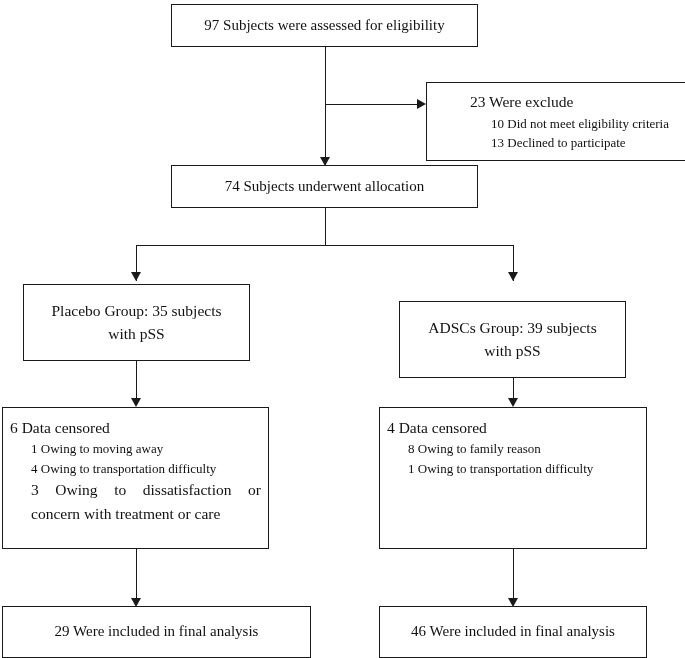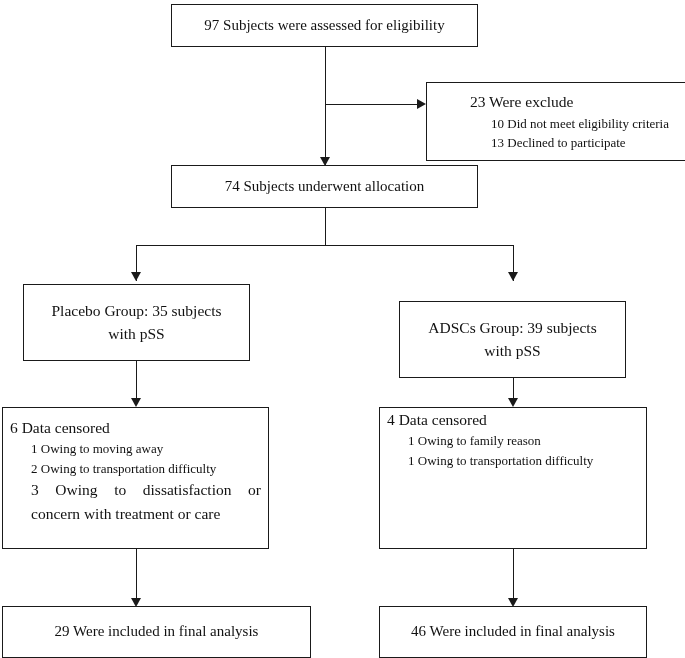--- a/index.html
+++ b/index.html
@@ -141,27 +141,27 @@
   </div>
 
   <div class="vline" style="left:136px; top:361px; height:39px;"></div>
   <div class="arrow-down" style="left:131px; top:398px;"></div>
   <div class="vline" style="left:513px; top:361px; height:39px;"></div>
   <div class="arrow-down" style="left:508px; top:398px;"></div>
 
   <div class="box" style="left:2px; top:407px; width:267px; height:142px; padding-top:8px;">
     <div class="listhead">6 Data censored</div>
     <div class="listitem">1 Owing to moving away</div>
-    <div class="listitem">2 Owing to transportation difficulty</div>
+    <div class="listitem">4 Owing to transportation difficulty</div>
     <div class="listitem-wrap">3 Owing to dissatisfaction or concern with treatment or care</div>
   </div>
 
-  <div class="box" style="left:379px; top:407px; width:268px; height:142px; ">
+  <div class="box" style="left:379px; top:407px; width:268px; height:142px; padding-top:8px;">
     <div class="listhead">4 Data censored</div>
-    <div class="listitem">1 Owing to family reason</div>
+    <div class="listitem">8 Owing to family reason</div>
     <div class="listitem">1 Owing to transportation difficulty</div>
   </div>
 
   <div class="vline" style="left:136px; top:549px; height:53px;"></div>
   <div class="arrow-down" style="left:131px; top:598px;"></div>
   <div class="vline" style="left:513px; top:549px; height:53px;"></div>
   <div class="arrow-down" style="left:508px; top:598px;"></div>
 
   <div class="box box-center" style="left:2px; top:606px; width:309px; height:52px;">
     <div class="line1">29 Were included in final analysis</div>

